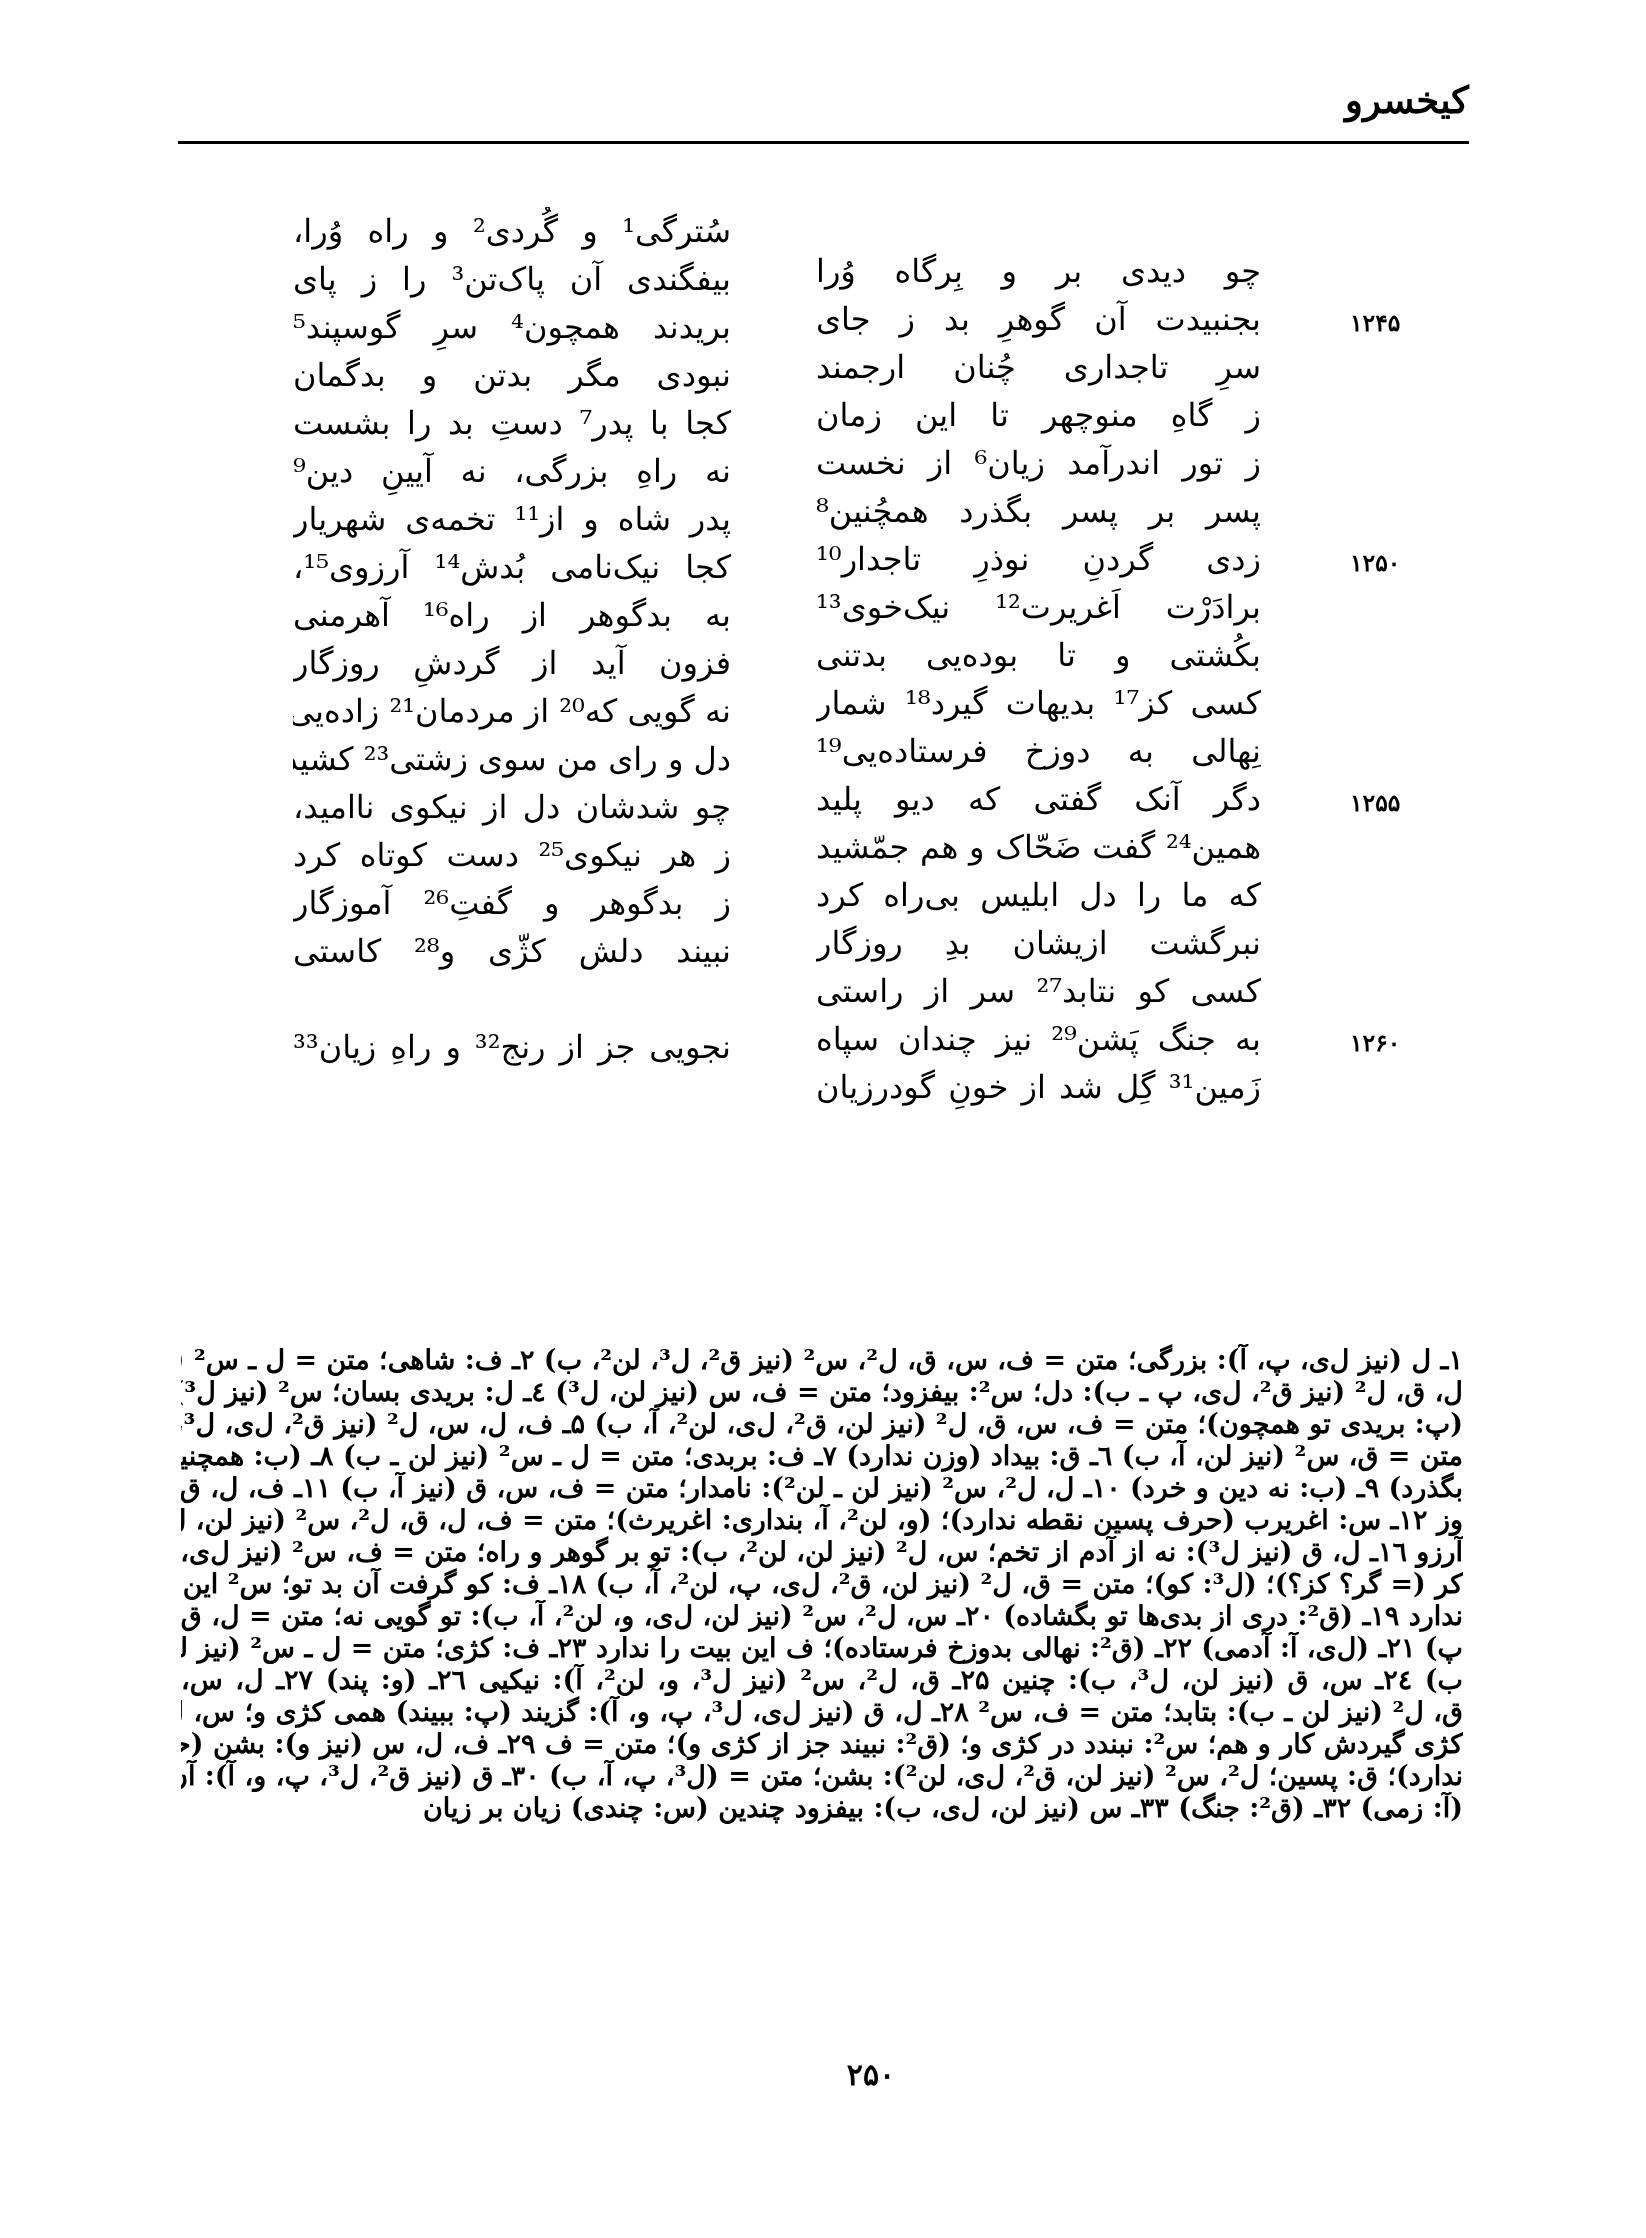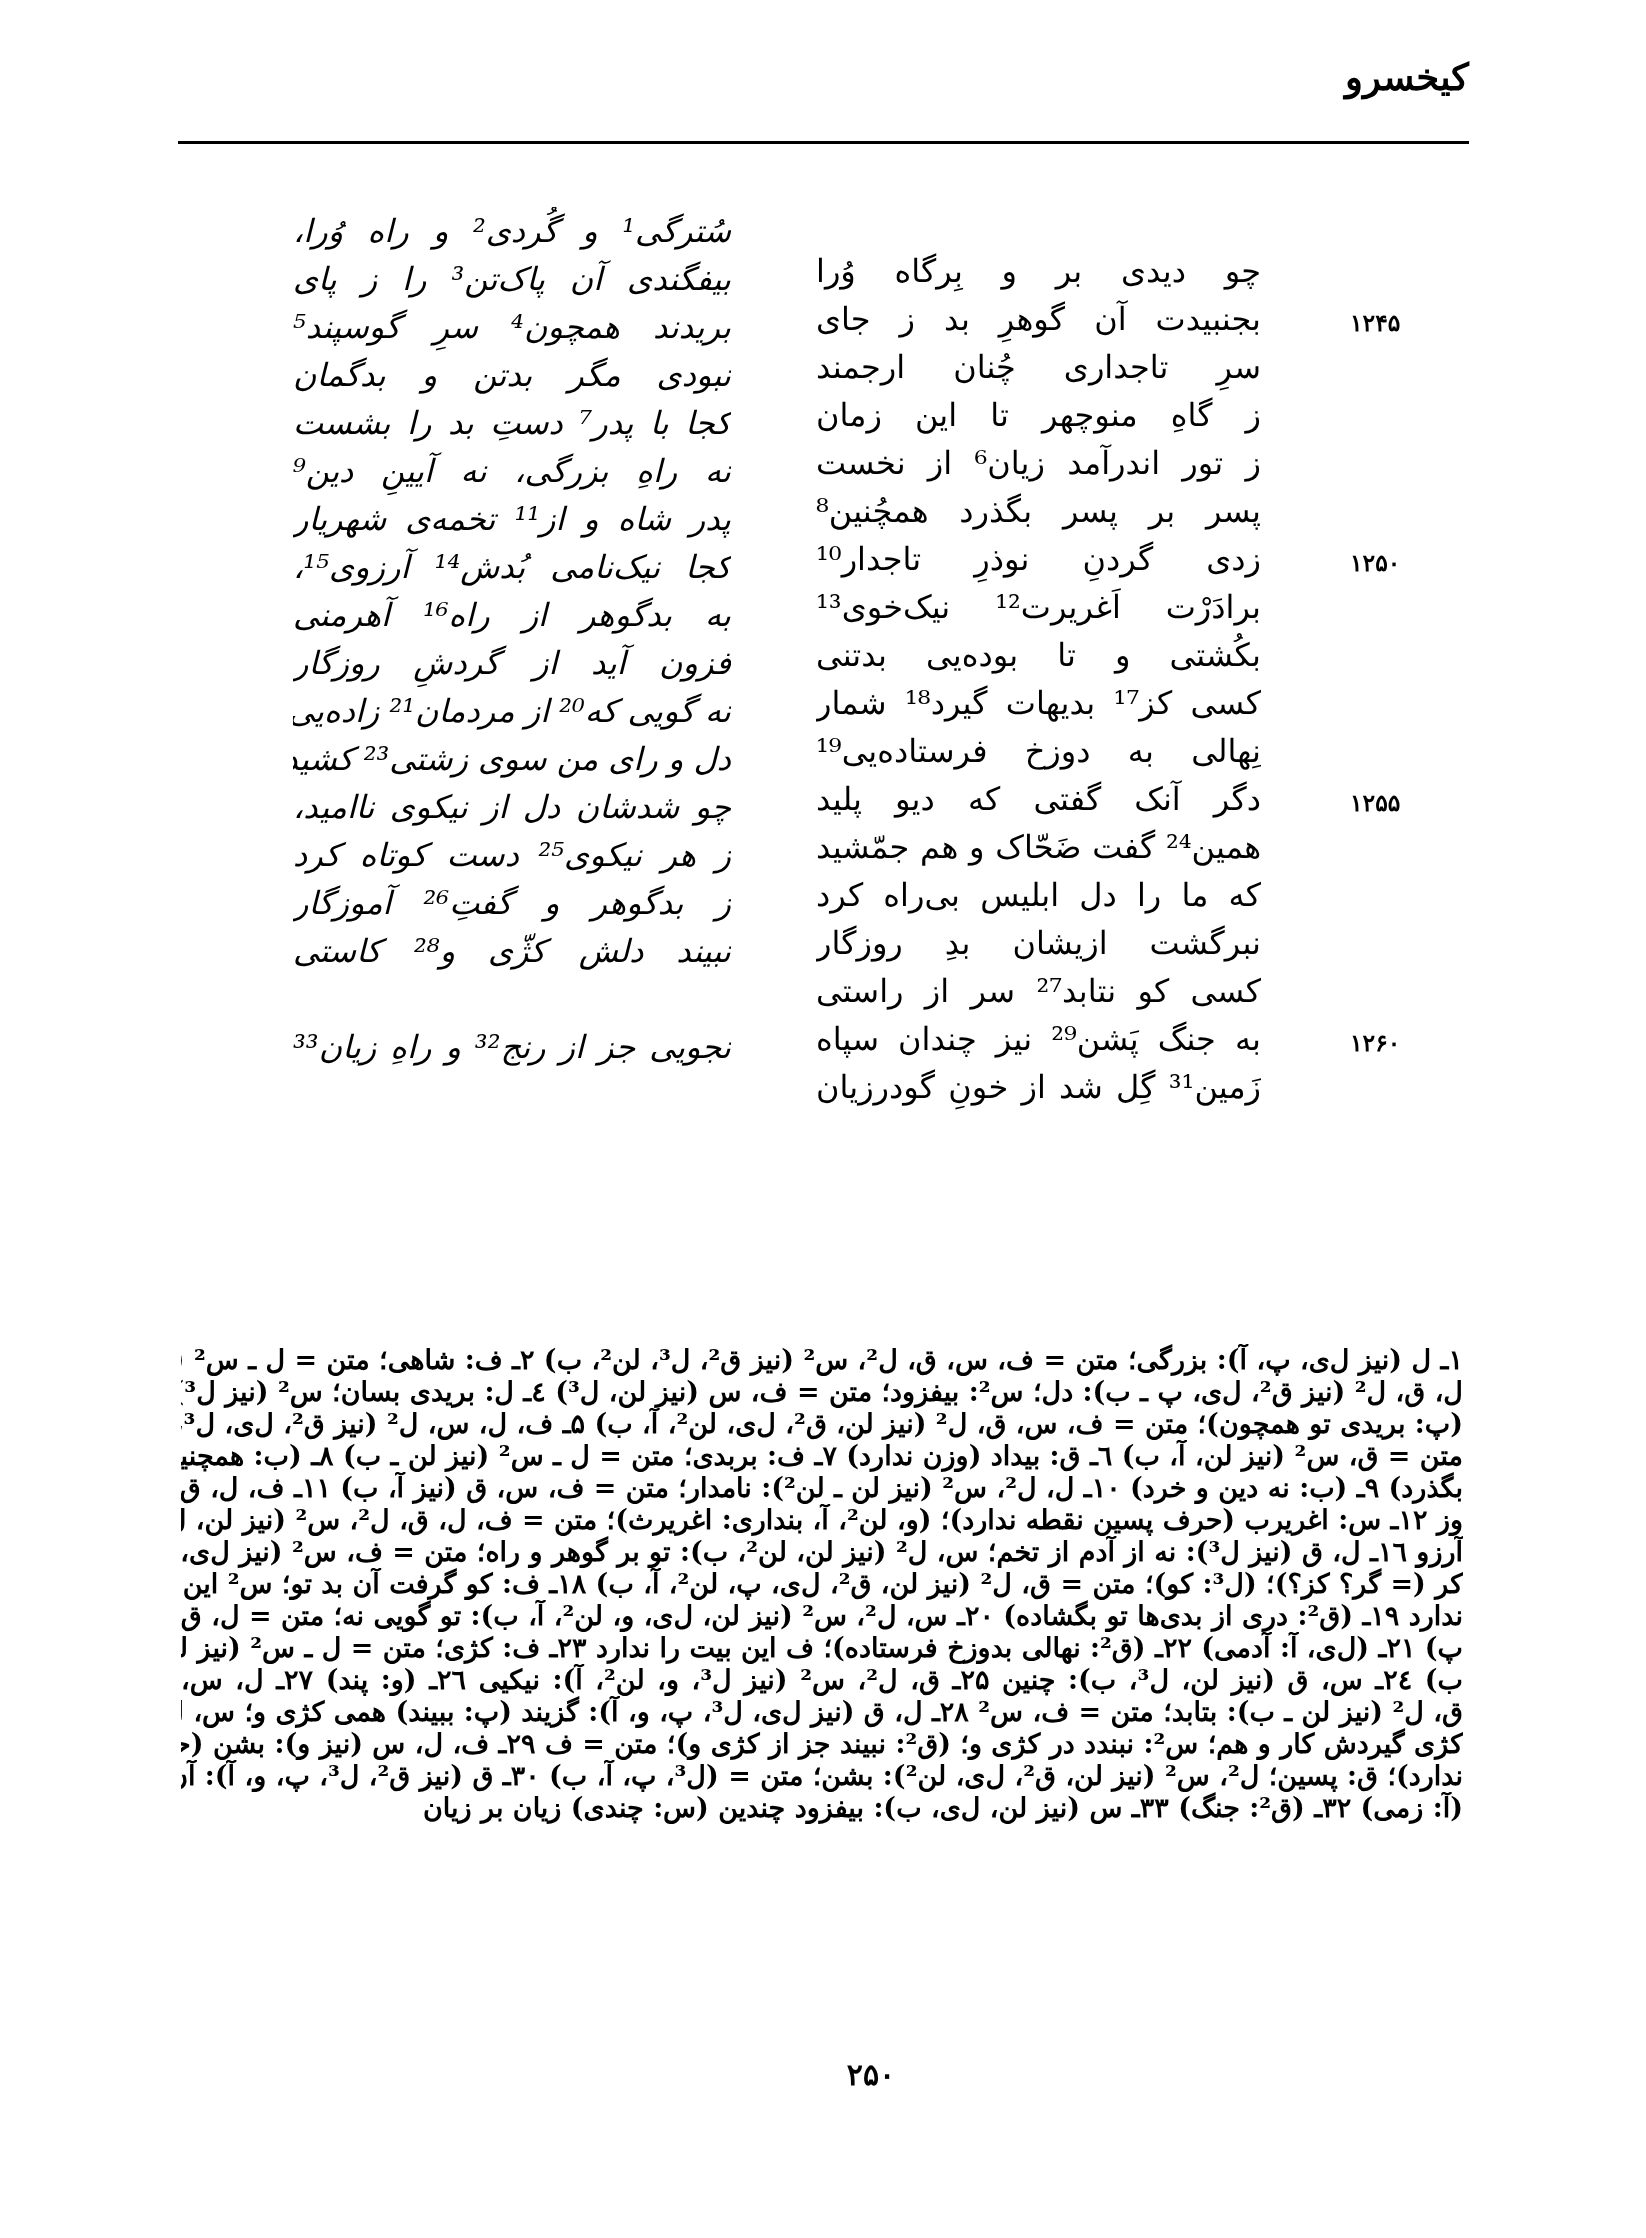--- a/index.html
+++ b/index.html
@@ -4,21 +4,21 @@
 <style>
   html, body { margin: 0; padding: 0; background: #ffffff; }
   body {
     width: 1647px; height: 2239px; position: relative; overflow: hidden;
     font-family: "DejaVu Serif", "Liberation Serif", serif; color: #000;
   }
   .page-header {
     position: absolute; left: 178px; top: 55px; width: 1291px; height: 83px;
   }
   .header-title {
-    position: absolute; right: 0; top: 0;
+    position: absolute; right: 0; top: 23px;
     font-size: 37px; font-weight: bold; direction: rtl;
   }
   .header-rule {
     position: absolute; left: 0; right: 0; top: 86px; height: 3.4px; background: #000;
   }
   .poem {
     position: absolute; left: 296px; top: 207px; width: 1172px;
   }
   .verse-row {
     position: relative; height: 48px; direction: rtl;
@@ -26,21 +26,21 @@
   .verse-num {
     position: absolute; right: 15px; top: 5.5px; width: 103px; text-align: left;
     font-size: 23.4px; font-weight: bold;
   }
   .hemistich {
     position: absolute; top: 0; height: 48px; line-height: 48px;
     font-size: 32px; white-space: nowrap; text-align: justify;
     text-align-last: justify; direction: rtl; overflow: hidden;
   }
   .hemi-right { right: 207px; width: 445px; margin-top: 40px; }
-  .hemi-left  { right: 737px; width: 438px; font-style: italic; }
+  .hemi-left  { right: 737px; width: 438px; }
   .notes {
     position: absolute; left: 181px; top: 1344px; width: 1282px;
     direction: rtl; font-size: 27px; line-height: 32px; font-weight: bold;
   }
   .note-line {
     white-space: nowrap; overflow: hidden; text-align: justify; text-align-last: justify;
     height: 32px;
   }
   .note-line.last { text-align-last: right; }
   .page-number {

